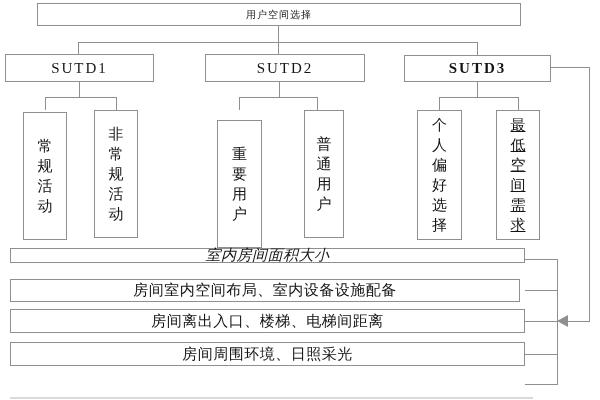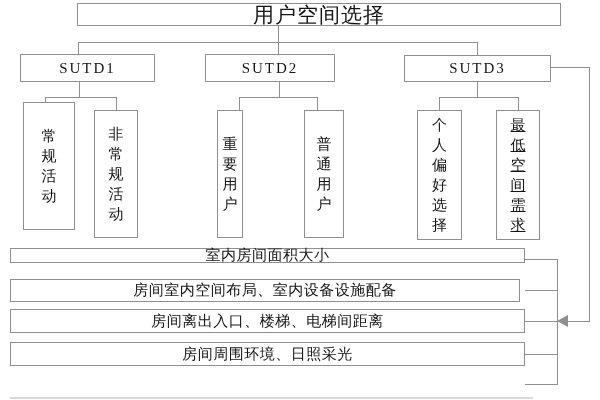--- a/index.html
+++ b/index.html
@@ -4,21 +4,21 @@
 <style>
   html,body{margin:0;padding:0;background:#fff;}
   #canvas{
     position:relative;width:600px;height:400px;background:#ffffff;overflow:hidden;
     font-family:"Liberation Serif","DejaVu Serif",serif;color:#141414;
   }
   .box{
     position:absolute;box-sizing:border-box;border:1px solid #8f8f8f;background:#fff;
     display:flex;align-items:center;justify-content:center;text-align:center;
   }
-  .title{font-size:21px;letter-spacing:1px;margin-left:40px;}
+  .title{font-size:10px;letter-spacing:1px;}
   .sutd{font-size:15px;letter-spacing:2px;}
   .bar{font-size:15px;letter-spacing:0.5px;}
   .vtext{width:17px;word-break:break-all;line-height:20px;text-align:center;font-size:15px;}
   .hline,.vline{position:absolute;background:#8f8f8f;}
   .hline{height:1px;}
   .vline{width:1px;}
   .arrowhead{
     position:absolute;width:0;height:0;
     border-top:6px solid transparent;border-bottom:6px solid transparent;
     border-right:11px solid #8f8f8f;
@@ -33,65 +33,65 @@
   <div class="box title" style="left:37px;top:3px;width:484px;height:23px;">
     <span>用户空间选择</span>
   </div>
 
   <div class="vline" style="left:278px;top:26px;height:16px;"></div>
   <div class="hline" style="left:78px;top:42px;width:400px;"></div>
   <div class="vline" style="left:78px;top:42px;height:12px;"></div>
   <div class="vline" style="left:278px;top:42px;height:12px;"></div>
   <div class="vline" style="left:477px;top:42px;height:13px;"></div>
 
-  <div class="box sutd" style="left:20px;top:54px;width:135px;height:28px;align-items:center;">
+  <div class="box sutd" style="left:5px;top:54px;width:149px;height:28px;align-items:center;">
     <span>SUTD1</span>
   </div>
-  <div class="box sutd" style="left:205px;top:54px;width:130px;height:28px;">
+  <div class="box sutd" style="left:205px;top:54px;width:160px;height:28px;">
     <span>SUTD2</span>
   </div>
-  <div class="box sutd" style="left:404px;top:55px;width:147px;height:27px;">
+  <div class="box sutd" style="left:404px;top:55px;width:147px;height:27px;font-weight:bold;">
     <span>SUTD3</span>
   </div>
 
   <div class="vline" style="left:79px;top:82px;height:15px;"></div>
   <div class="hline" style="left:45px;top:97px;width:72px;"></div>
   <div class="vline" style="left:45px;top:97px;height:13px;"></div>
   <div class="vline" style="left:116px;top:97px;height:13px;"></div>
 
   <div class="vline" style="left:279px;top:82px;height:15px;"></div>
   <div class="hline" style="left:239px;top:97px;width:79px;"></div>
   <div class="vline" style="left:239px;top:97px;height:13px;"></div>
   <div class="vline" style="left:317px;top:97px;height:13px;"></div>
 
   <div class="vline" style="left:477px;top:82px;height:15px;"></div>
   <div class="hline" style="left:439px;top:97px;width:80px;"></div>
   <div class="vline" style="left:439px;top:97px;height:13px;"></div>
   <div class="vline" style="left:518px;top:97px;height:13px;"></div>
 
-  <div class="box" style="left:23px;top:102px;width:52px;height:128px;">
+  <div class="box" style="left:23px;top:112px;width:44px;height:128px;">
     <span class="vtext">常规活动</span>
   </div>
   <div class="box" style="left:94px;top:110px;width:44px;height:128px;">
     <span class="vtext">非常规活动</span>
   </div>
-  <div class="box" style="left:217px;top:110px;width:26px;height:128px;">
+  <div class="box" style="left:217px;top:120px;width:45px;height:128px;">
     <span class="vtext">重要用户</span>
   </div>
   <div class="box" style="left:304px;top:110px;width:40px;height:128px;">
     <span class="vtext">普通用户</span>
   </div>
   <div class="box" style="left:417px;top:110px;width:45px;height:130px;">
     <span class="vtext">个人偏好选择</span>
   </div>
   <div class="box" style="left:496px;top:110px;width:44px;height:130px;text-decoration:underline;">
     <span class="vtext">最低空间需求</span>
   </div>
 
-  <div class="box bar" style="left:10px;top:248px;width:515px;height:15px;">
+  <div class="box bar" style="left:10px;top:248px;width:515px;height:15px;font-style:italic;">
     <span>室内房间面积大小</span>
   </div>
   <div class="box bar" style="left:10px;top:279px;width:510px;height:23px;">
     <span>房间室内空间布局、室内设备设施配备</span>
   </div>
   <div class="box bar" style="left:10px;top:309px;width:515px;height:24px;">
     <span>房间离出入口、楼梯、电梯间距离</span>
   </div>
   <div class="box bar" style="left:10px;top:342px;width:515px;height:24px;">
     <span>房间周围环境、日照采光</span>

